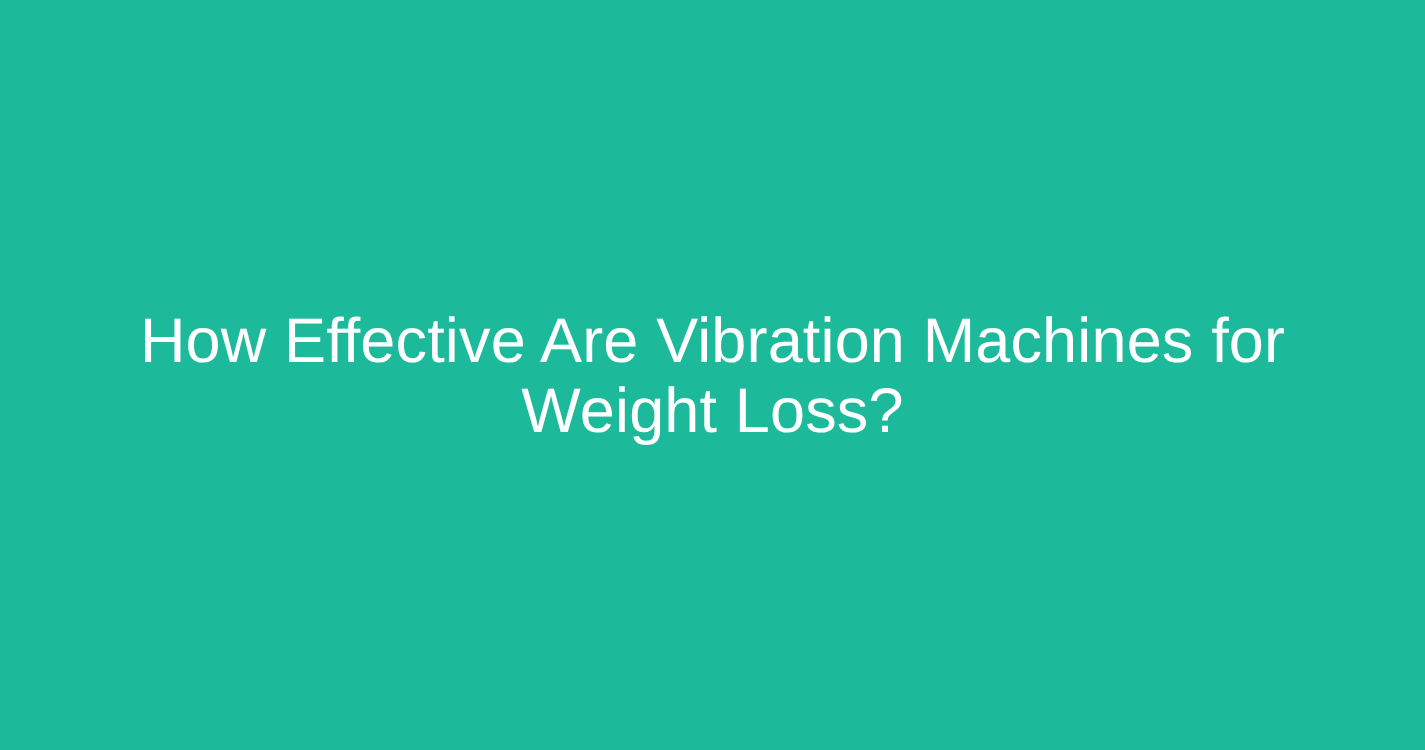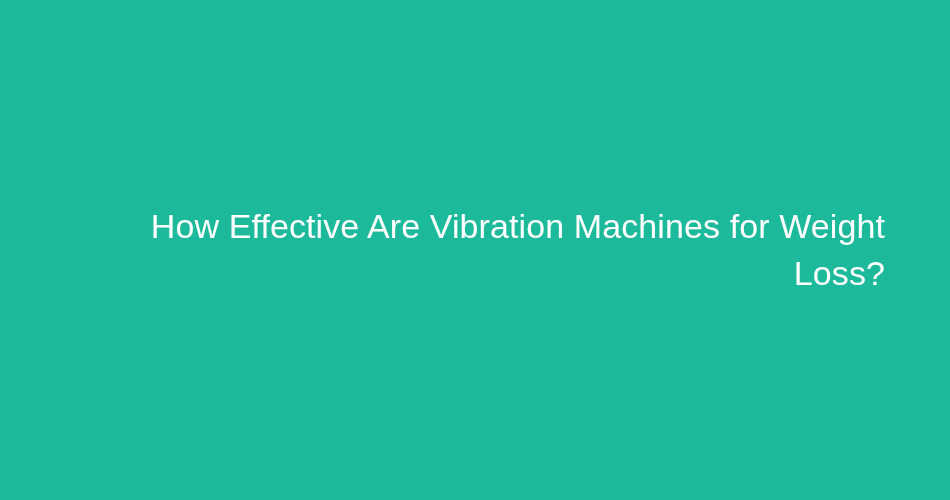--- a/index.html
+++ b/index.html
@@ -31,26 +31,26 @@
     box-sizing: border-box;
     width: 836px;
     padding: 0 8px;
     text-align: center;
   }
 
   .title-text {
     margin: 0;
     display: block;
     font-family: "Liberation Sans", sans-serif;
-    font-size: 34px;
+    font-size: 42px;
     font-weight: 400;
     line-height: 47px;
     letter-spacing: 0.1px;
     color: #ffffff;
-    text-align: right;
+    text-align: center;
     word-wrap: break-word;
     -webkit-font-smoothing: antialiased;
   }
 </style>
 </head>
 <body>
 
 <div class="card" style="background-color: rgb(28, 186, 155);">
   <div class="title-block">
     <h1 class="title-text" style="color: rgb(255, 255, 255);">How Effective Are Vibration Machines for Weight Loss?</h1>

